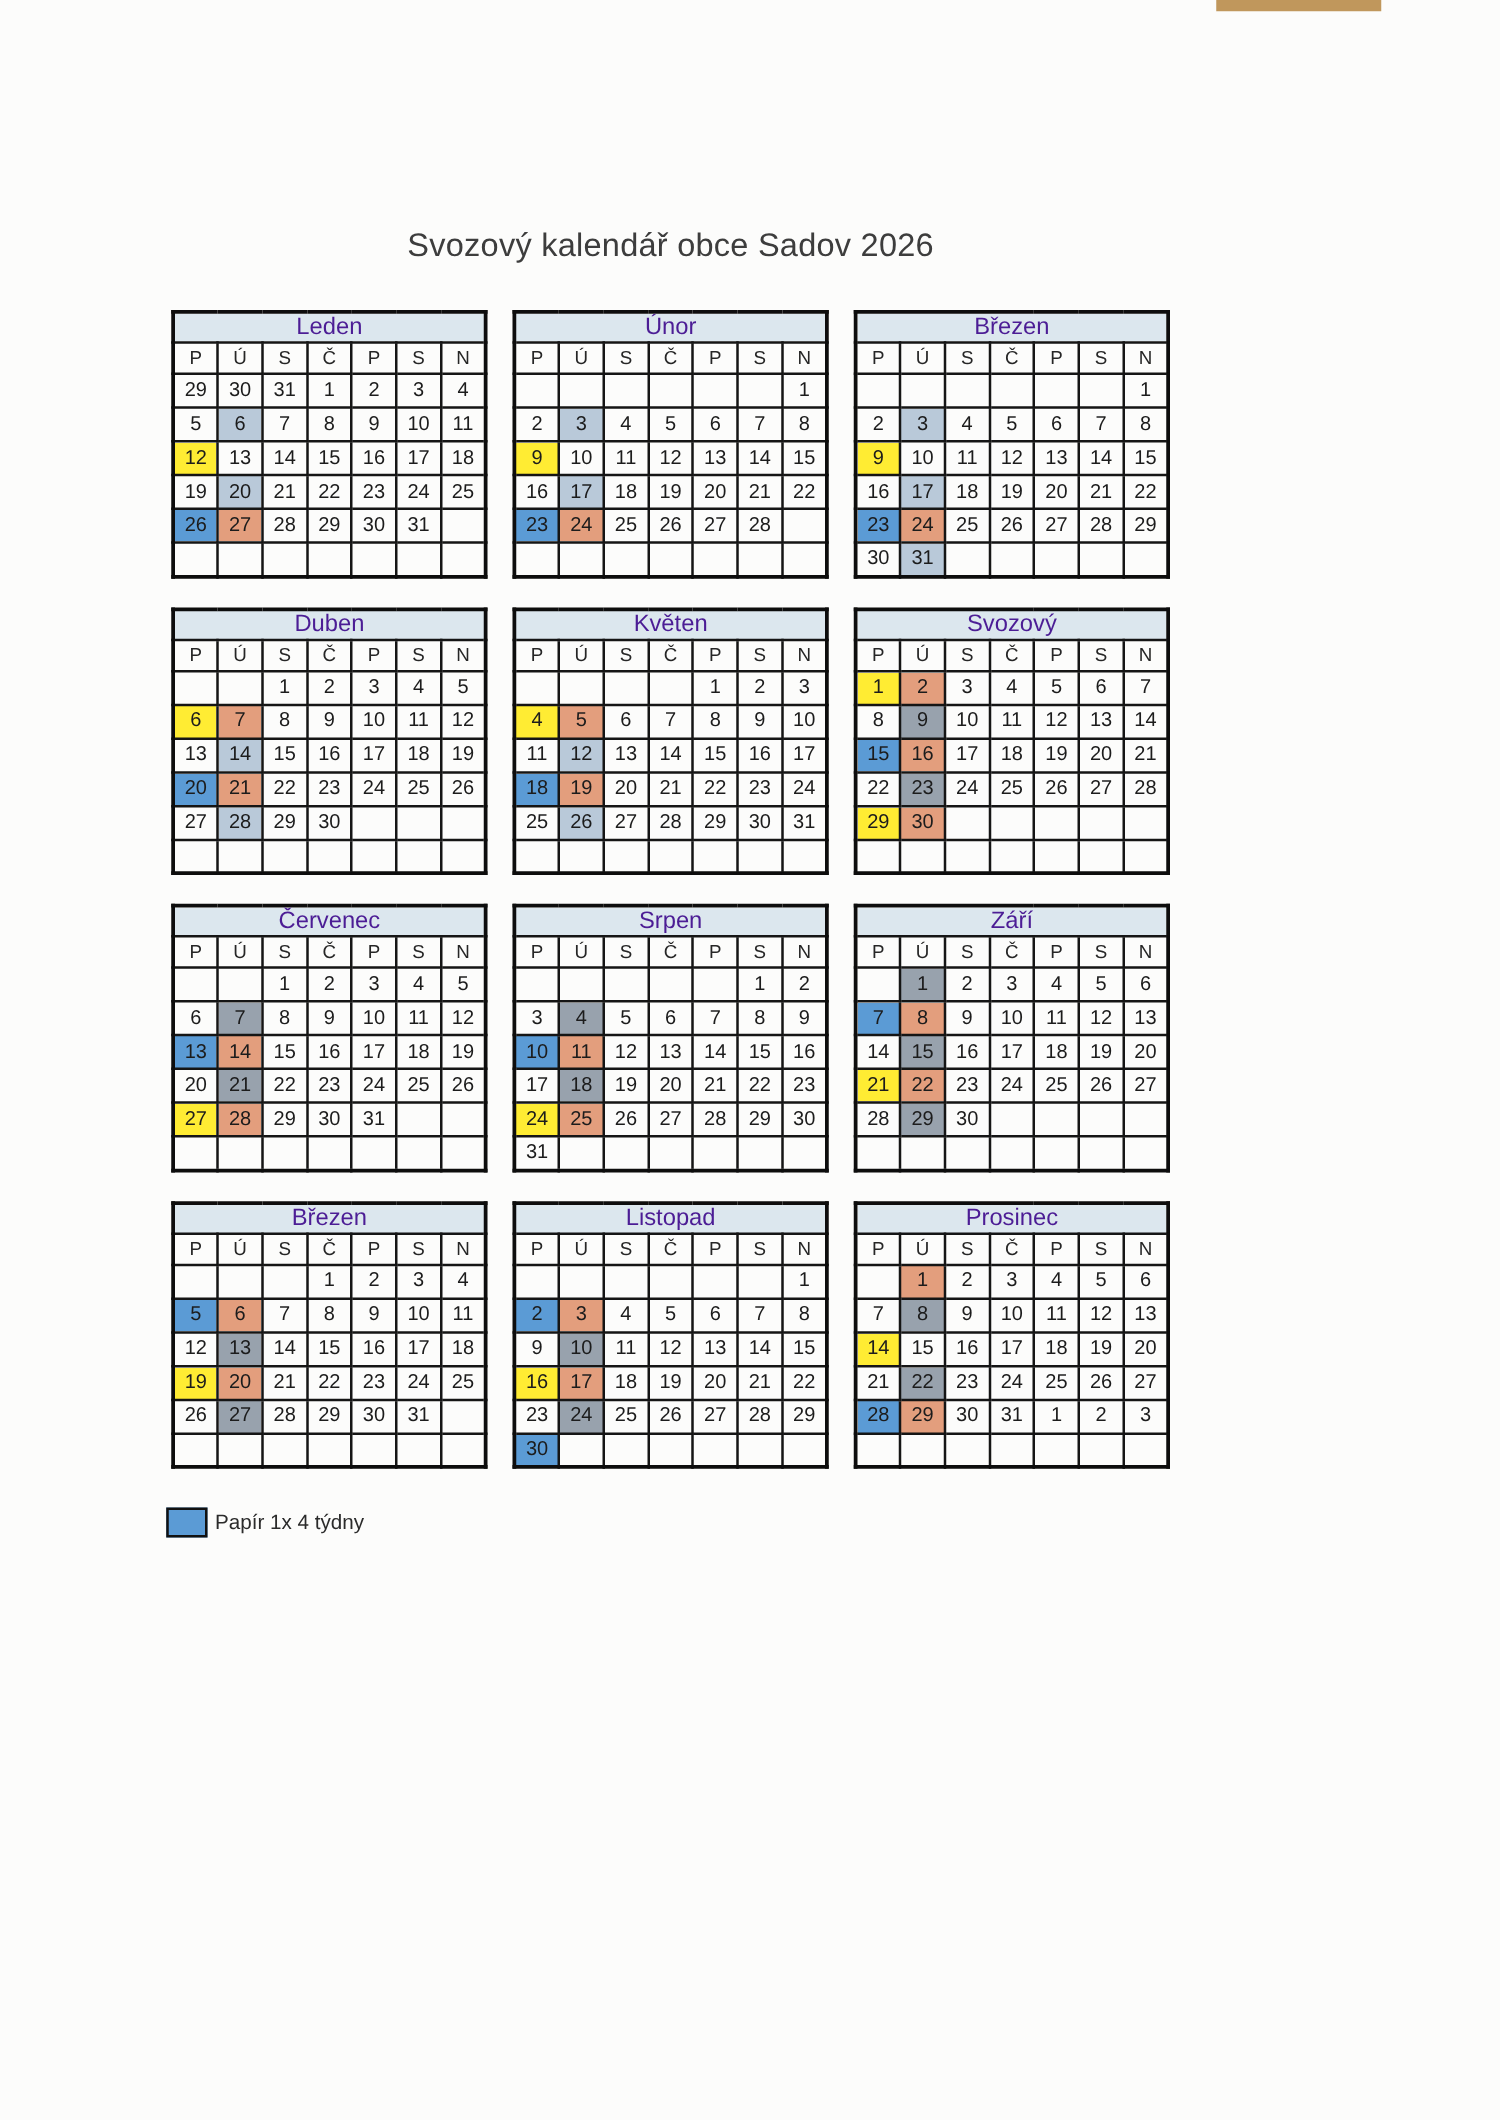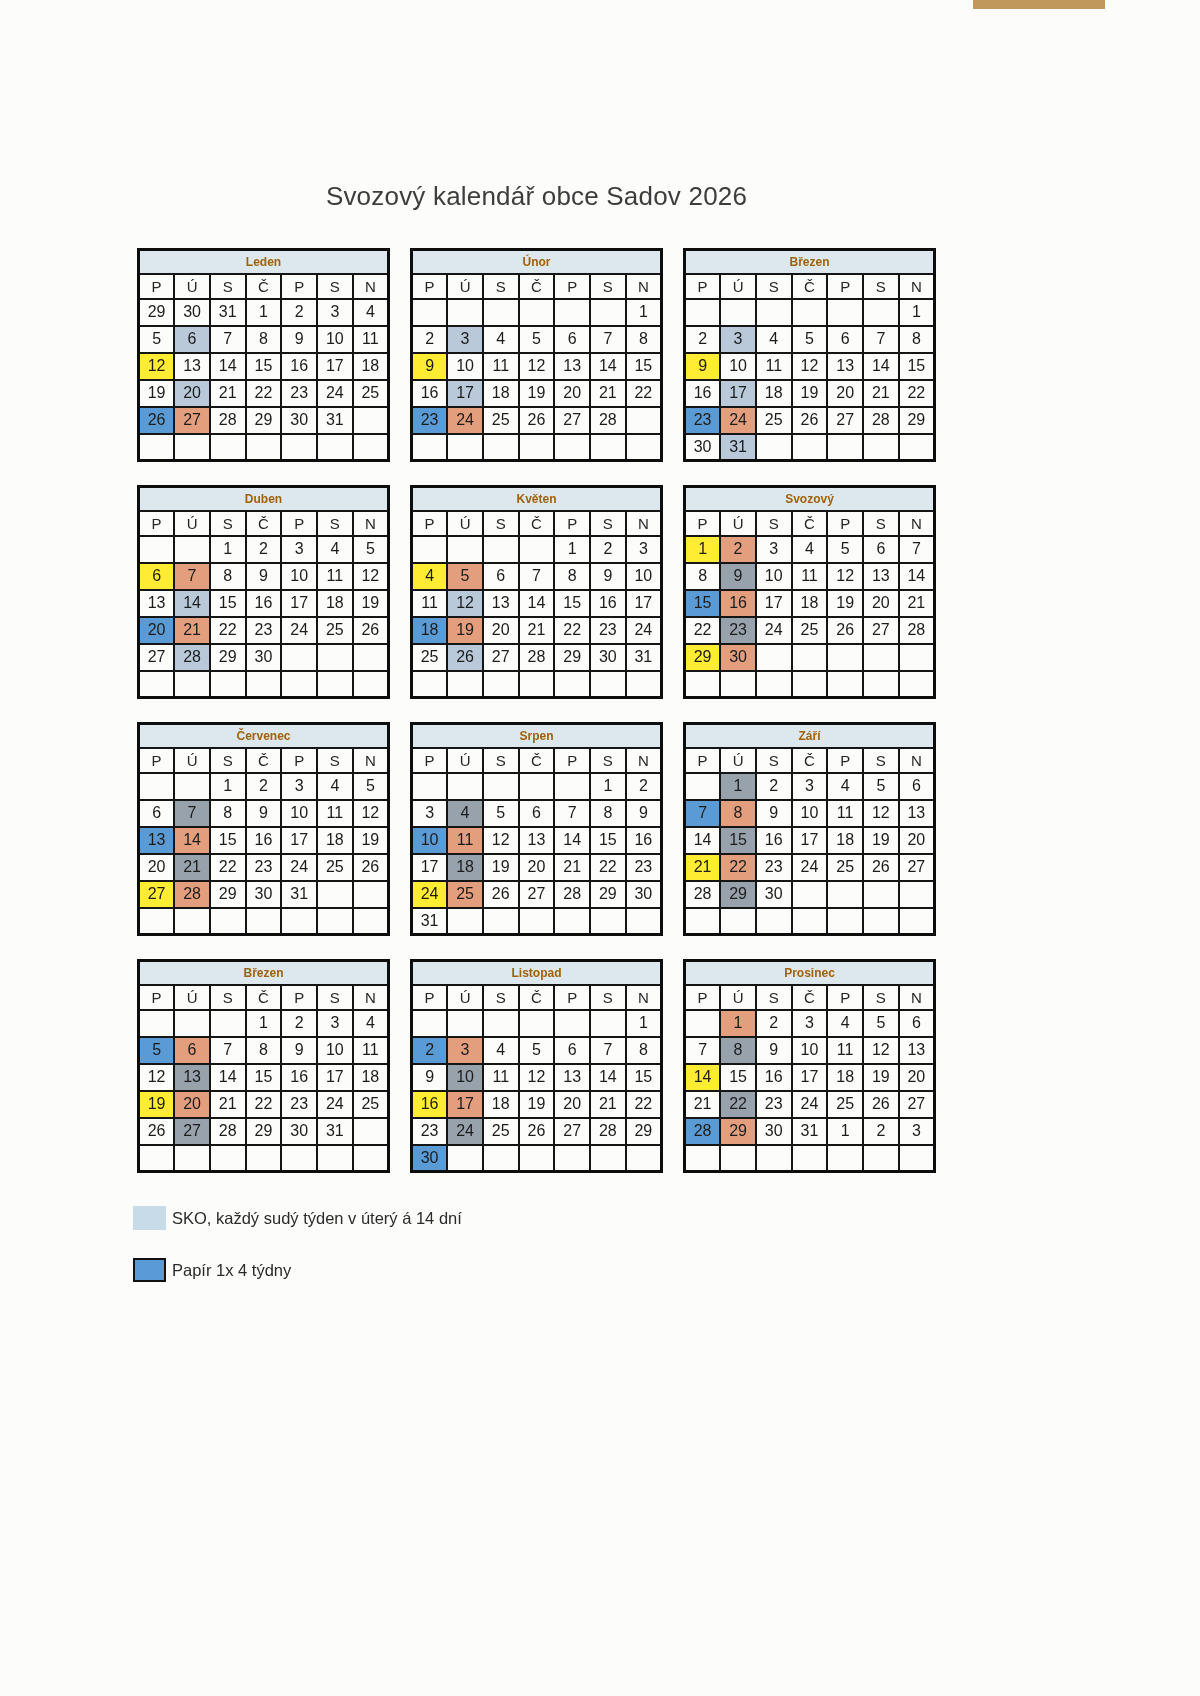--- a/index.html
+++ b/index.html
@@ -29,23 +29,22 @@
   table.month {
     width:253px; border-collapse:collapse; table-layout:fixed;
     border:3px solid #0d0d0d;
   }
   table.month td {
     border:2px solid #151515;
     text-align:center; vertical-align:middle;
     padding:0; overflow:hidden;
   }
   td.mtitle {
-    height:24px; font-size:12px; color:#a16207;
+    height:24px; font-size:19px; color:#4c1d95;
     background:var(--header_band);
-    font-weight:bold;
   }
   td.dh { height:25px; font-size:15px; color:#262626; }
   td.dc { height:27px; font-size:16px; color:#1c1c1c; }
   .red { color:var(--sunday_red); }
   .legend {
     position:absolute; top:1206px; left:133px;
     display:flex; flex-direction:column; gap:28px;
   }
   .legend-item { display:flex; align-items:center; gap:6px; }
   .swatch { width:33px; height:24px; flex:0 0 auto; }
@@ -897,20 +896,16 @@
           <td class="dc"></td>
           <td class="dc"></td>
           <td class="dc"></td>
         </tr>
       </tbody>
     </table>
   </div>
 
 <div class="legend">
   <div class="legend-item">
-    <span class="swatch" style="background:var(--sko_legend)"></span>
-    <span class="legend-label">SKO, každý sudý týden v úterý á 14 dní</span>
-  </div>
-  <div class="legend-item">
     <span class="swatch bordered" style="background:var(--papir)"></span>
     <span class="legend-label">Papír 1x 4 týdny</span>
   </div>
 </div>
 
 </body></html>

